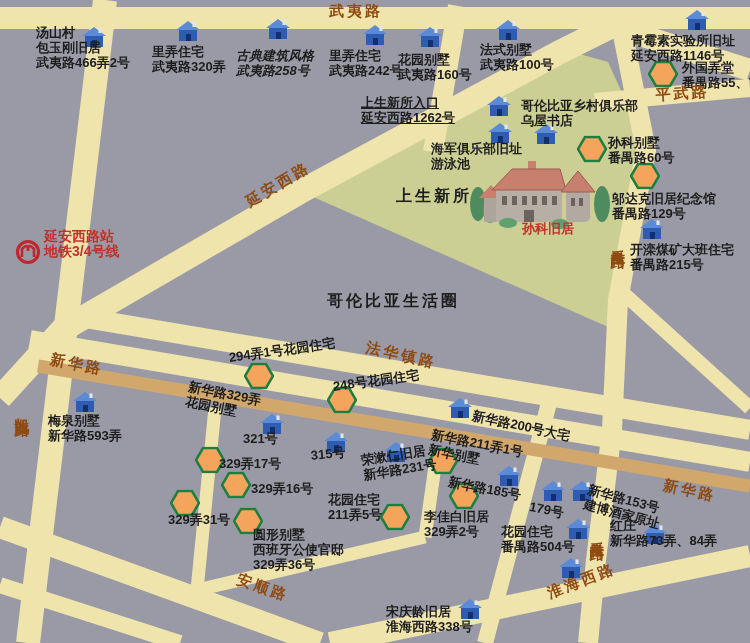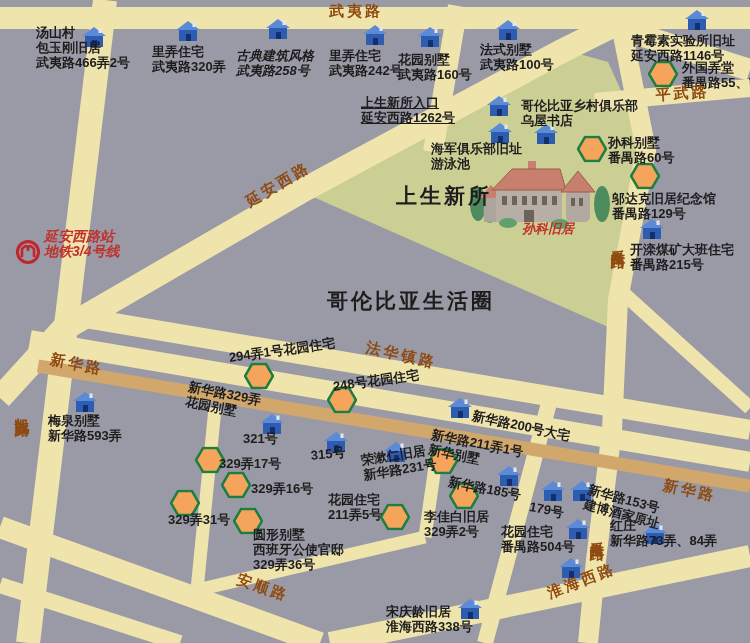--- a/index.html
+++ b/index.html
@@ -9,22 +9,22 @@
     font-family:"Liberation Sans","DejaVu Sans",sans-serif;
   }
   #road-layer{position:absolute;left:0;top:0;}
   .road{fill:none;stroke:var(--road,#f0e4ad);}
   .road-main{fill:none;stroke:var(--xinhua-road,#d2a76b);}
   .lbl{
     position:absolute;color:var(--poi-label,#1d1d1d);
     font-size:13px;line-height:15px;font-weight:700;white-space:nowrap;
     transform-origin:0 0;
   }
-  .lbl.title{font-size:21px;line-height:21px;letter-spacing:3px;}
-  .lbl.red{color:var(--red-label,#c0312b);font-style:italic;}
+  .lbl.title{font-size:16px;line-height:21px;letter-spacing:3px;}
+  .lbl.red{color:var(--red-label,#c0312b);}
   .lbl.road{color:var(--road-label,#8f4a10);font-size:15px;line-height:16px;letter-spacing:3px;}
   .lbl.vertical{writing-mode:vertical-rl;letter-spacing:2px;}
   .marker{position:absolute;transform:translate(-50%,-50%);}
   #sunke-illustration{position:absolute;left:468px;top:154px;}
 </style>
 </head>
 <body>
 
 <div id="map-canvas">
 

